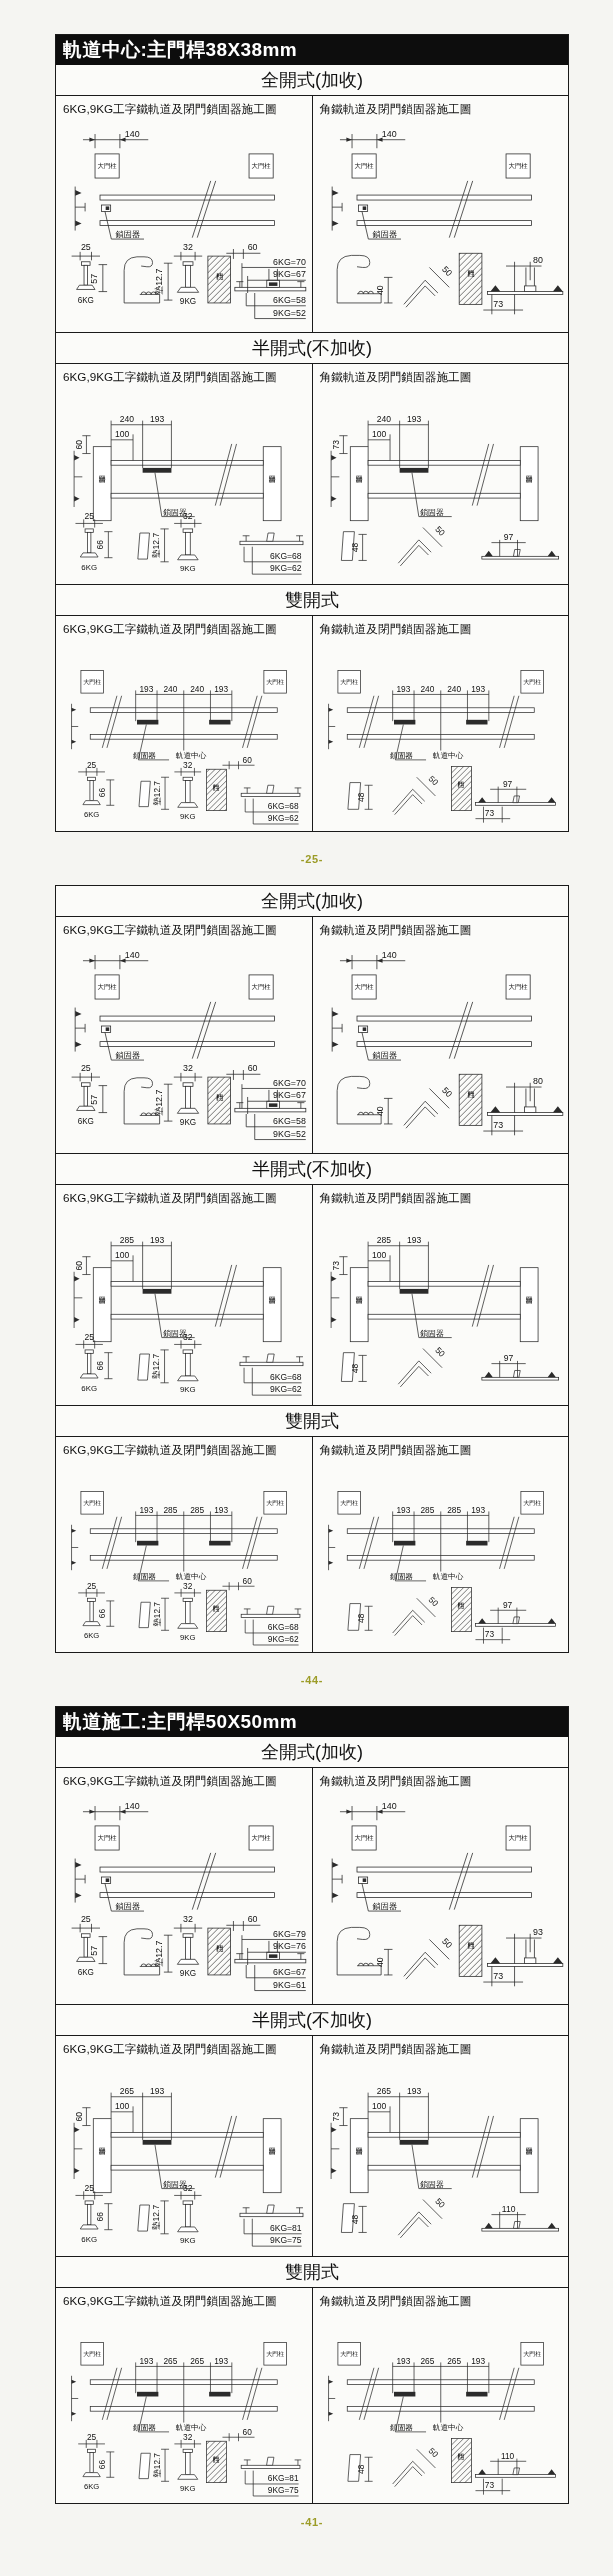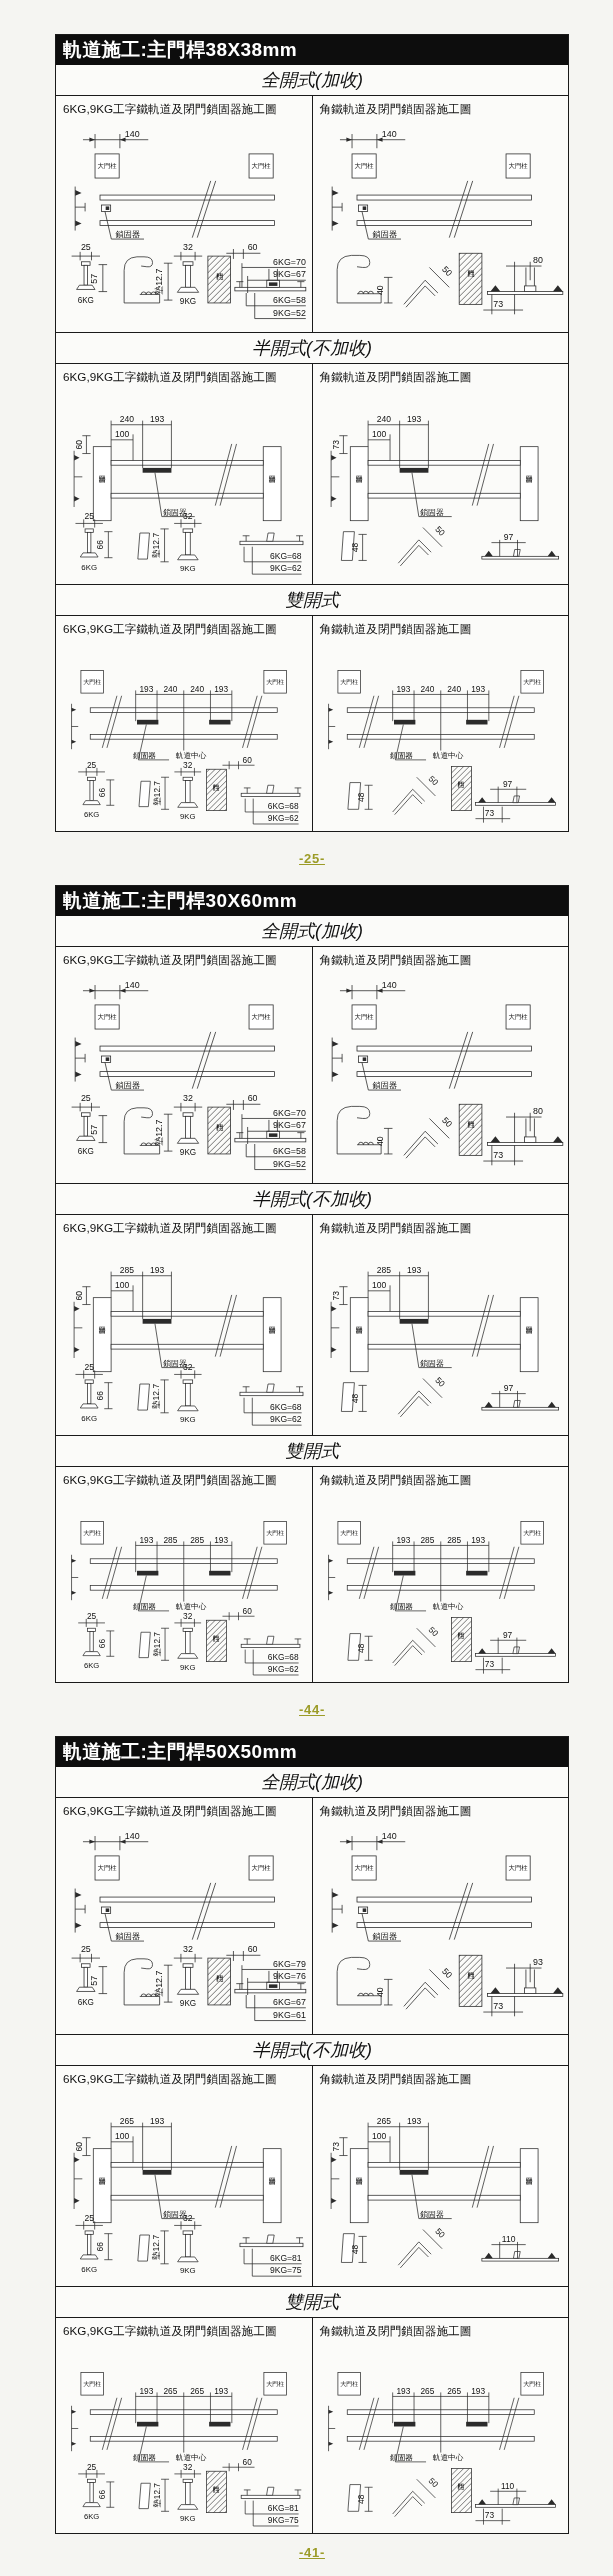--- a/index.html
+++ b/index.html
@@ -13,34 +13,34 @@
   }
   #content{position:absolute;left:55px;top:0;width:514px;padding-top:34px;}
   .sec{border:1.1px solid #1a1a1a;background:#fbfbf9;}
   .sec-header{
     background:#0d0d0d;color:#fff;height:30px;
     display:flex;align-items:center;padding-left:7px;
     font-size:19px;font-weight:600;letter-spacing:0.4px;white-space:nowrap;
   }
   .ss-title{
     height:30px;display:flex;align-items:center;justify-content:center;
-    font-size:18px;border-bottom:1px solid #1a1a1a;background:#fbfbf9;font-style:italic;
+    font-size:18px;border-bottom:1px solid #1a1a1a;background:#fbfbf9;
   }
   .subsection:not(:last-child){border-bottom:1px solid #1a1a1a;}
   .panels{display:flex;}
   .panel{flex:1;min-width:0;position:relative;background:#fbfbf9;}
   .panel-left{border-right:1px solid #1a1a1a;}
   .h-full   .panel{height:236px;}
   .h-half   .panel{height:220px;}
   .h-double .panel{height:215px;}
   .panel-title{font-size:11.7px;padding:6.4px 4.3px 0 7px;white-space:nowrap;overflow:hidden;}
   .panel svg{display:block;width:100%;height:calc(100% - 24px);}
   .pagenum{
     height:53px;display:flex;align-items:center;justify-content:center;
-    color:#9c9c28;font-size:13px;font-weight:bold;letter-spacing:0.7px;text-decoration:underline;
+    color:#9c9c28;font-size:11px;font-weight:bold;letter-spacing:0.7px;
   }
   .pagenum.last{height:36px;}
   svg text{font-family:"Liberation Sans","DejaVu Sans",sans-serif;}
   .ln{stroke:#2b2b2b;stroke-width:1.1;fill:none;}
   .fl{fill:#fff;stroke:#2b2b2b;stroke-width:1.1;}
   .dk{fill:#2b2b2b;stroke:none;}
   .dim{font-size:12.5px;fill:#111;}
   .mid{text-anchor:middle;}
   .end{text-anchor:end;}
   .lbl{font-size:11.5px;fill:#111;}
@@ -54,21 +54,21 @@
   <defs>
     <pattern id="hatch" width="6" height="6" patternUnits="userSpaceOnUse" patternTransform="rotate(45)">
       <line x1="0" y1="0" x2="0" y2="6" stroke="#555" stroke-width="1.7"></line>
     </pattern>
   </defs>
 </svg>
 
 <div id="content">
     <section class="sec">
     <div class="sec-header">
-      <span>軌道施工:主門桿38X38mm</span>
+      <span>軌道中心:主門桿38X38mm</span>
     </div>
     <div>
         <div class="subsection h-full">
     <div class="ss-title">全開式(加收)</div>
     <div class="panels">
       <div class="panel panel-left">
               <div class="panel-title">6KG,9KG工字鐵軌道及閉門鎖固器施工圖</div>
 <svg viewBox="0 0 360 286" preserveAspectRatio="xMidYMin meet">
   <g>
     <g>
@@ -600,23 +600,20 @@
     </g>
   </g>
 </svg>
 </div>
     </div>
   </div>
       </div>
   </section>
     <div class="pagenum">-25-</div>
     <section class="sec">
-    <div class="sec-header">
-      <span>軌道施工:主門桿30X60mm</span>
-    </div>
     <div>
         <div class="subsection h-full">
     <div class="ss-title">全開式(加收)</div>
     <div class="panels">
       <div class="panel panel-left">
               <div class="panel-title">6KG,9KG工字鐵軌道及閉門鎖固器施工圖</div>
 <svg viewBox="0 0 360 286" preserveAspectRatio="xMidYMin meet">
   <g>
     <g>
       <line class="ln" x1="55" y1="24" x2="55" y2="44"></line>

